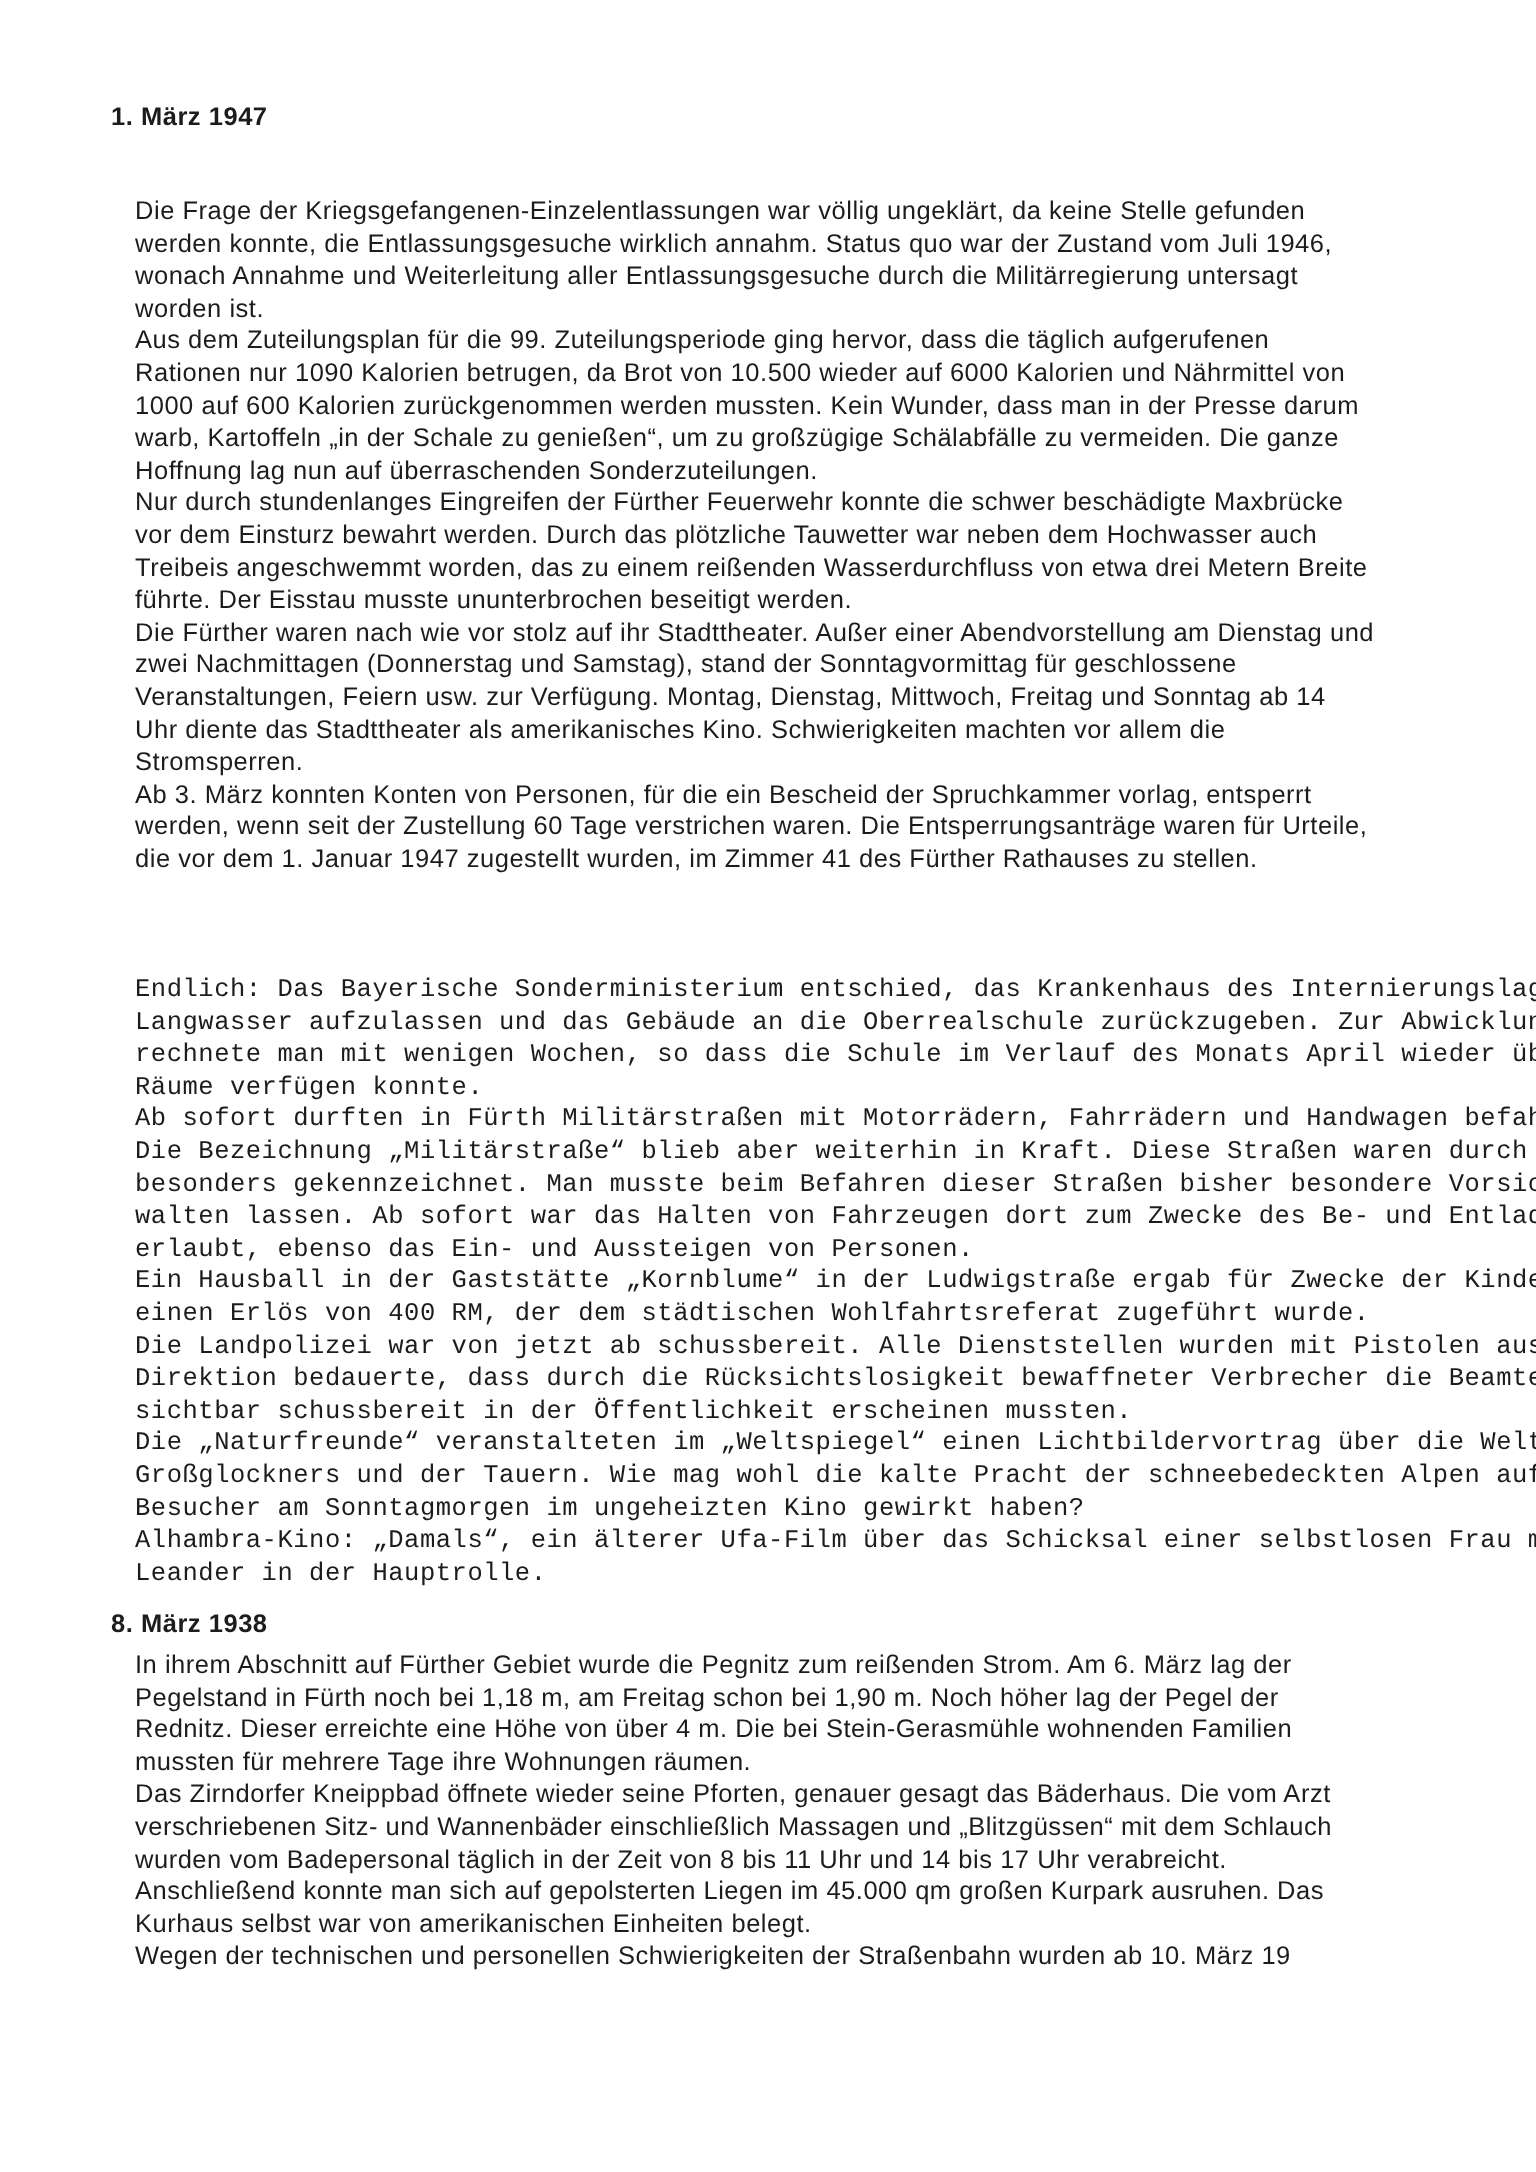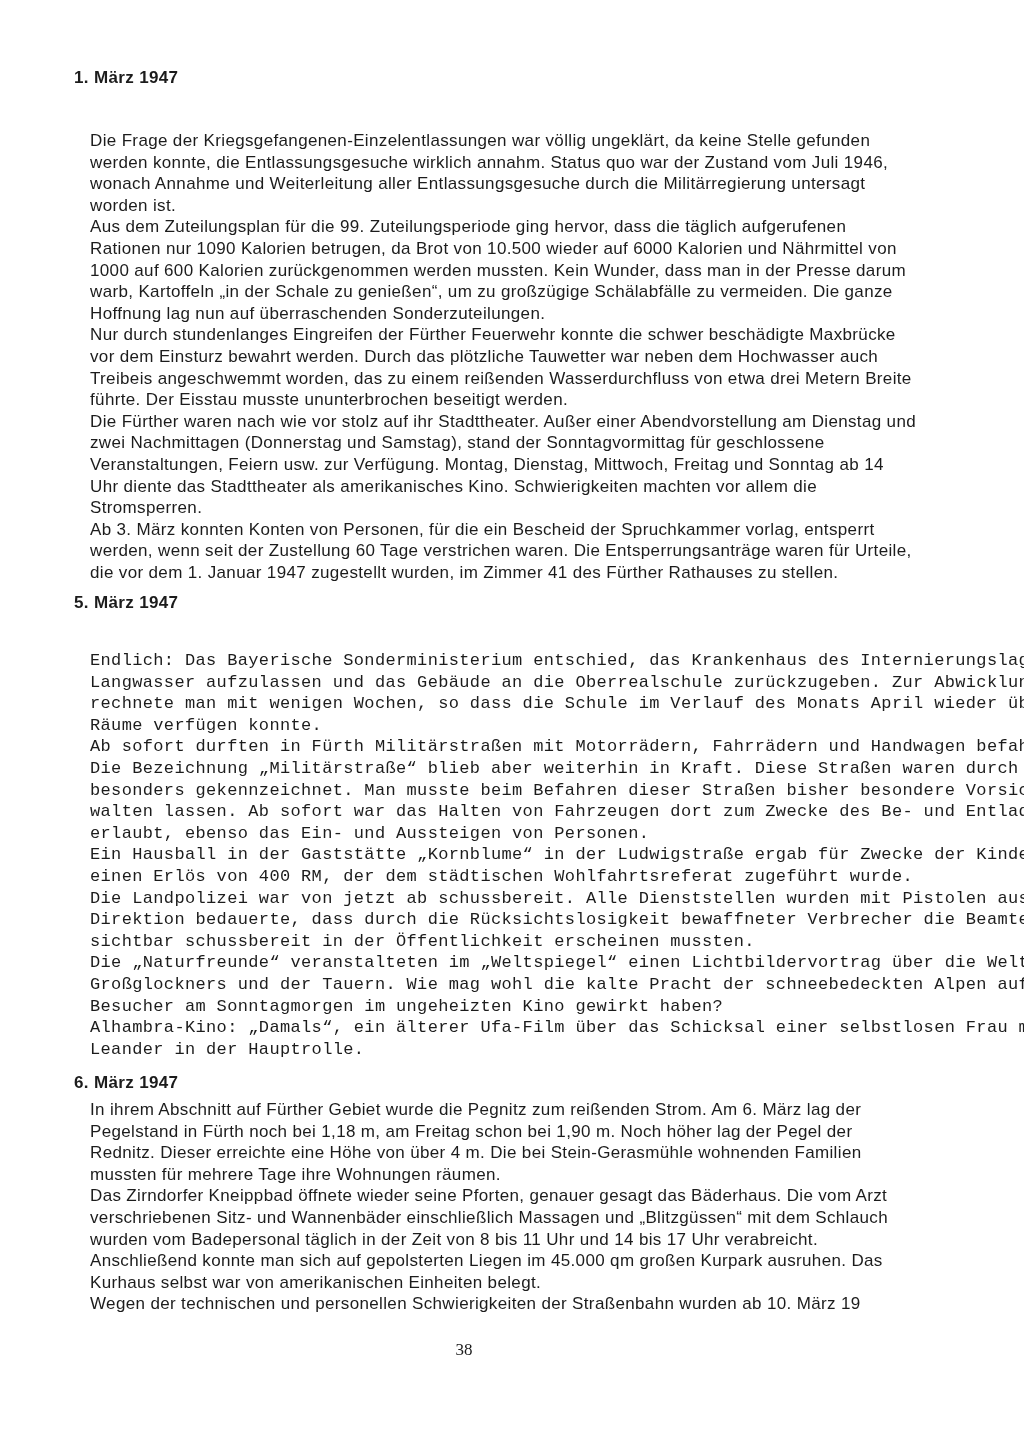--- a/index.html
+++ b/index.html
@@ -77,48 +77,46 @@
 führte. Der Eisstau musste ununterbrochen beseitigt werden.
 Die Fürther waren nach wie vor stolz auf ihr Stadttheater. Außer einer Abendvorstellung am Dienstag und
 zwei Nachmittagen (Donnerstag und Samstag), stand der Sonntagvormittag für geschlossene
 Veranstaltungen, Feiern usw. zur Verfügung. Montag, Dienstag, Mittwoch, Freitag und Sonntag ab 14
 Uhr diente das Stadttheater als amerikanisches Kino. Schwierigkeiten machten vor allem die
 Stromsperren.
 Ab 3. März konnten Konten von Personen, für die ein Bescheid der Spruchkammer vorlag, entsperrt
 werden, wenn seit der Zustellung 60 Tage verstrichen waren. Die Entsperrungsanträge waren für Urteile,
 die vor dem 1. Januar 1947 zugestellt wurden, im Zimmer 41 des Fürther Rathauses zu stellen.</div>
 
-  <h2 class="section-heading" style="top: 592px;">5. März 1947</h2>
   <div class="section-body" style="top: 634px; font-family: Liberation Mono, monospace;">Endlich: Das Bayerische Sonderministerium entschied, das Krankenhaus des Internierungslagers
 Langwasser aufzulassen und das Gebäude an die Oberrealschule zurückzugeben. Zur Abwicklung
 rechnete man mit wenigen Wochen, so dass die Schule im Verlauf des Monats April wieder über ihre 90
 Räume verfügen konnte.
 Ab sofort durften in Fürth Militärstraßen mit Motorrädern, Fahrrädern und Handwagen befahren werden.
 Die Bezeichnung „Militärstraße“ blieb aber weiterhin in Kraft. Diese Straßen waren durch Schilder
 besonders gekennzeichnet. Man musste beim Befahren dieser Straßen bisher besondere Vorsicht
 walten lassen. Ab sofort war das Halten von Fahrzeugen dort zum Zwecke des Be- und Entladens
 erlaubt, ebenso das Ein- und Aussteigen von Personen.
 Ein Hausball in der Gaststätte „Kornblume“ in der Ludwigstraße ergab für Zwecke der Kinderspeisung
 einen Erlös von 400 RM, der dem städtischen Wohlfahrtsreferat zugeführt wurde.
 Die Landpolizei war von jetzt ab schussbereit. Alle Dienststellen wurden mit Pistolen ausgestattet. Die
 Direktion bedauerte, dass durch die Rücksichtslosigkeit bewaffneter Verbrecher die Beamten ab sofort
 sichtbar schussbereit in der Öffentlichkeit erscheinen mussten.
 Die „Naturfreunde“ veranstalteten im „Weltspiegel“ einen Lichtbildervortrag über die Welt des
 Großglockners und der Tauern. Wie mag wohl die kalte Pracht der schneebedeckten Alpen auf die
 Besucher am Sonntagmorgen im ungeheizten Kino gewirkt haben?
 Alhambra-Kino: „Damals“, ein älterer Ufa-Film über das Schicksal einer selbstlosen Frau mit Zarah
 Leander in der Hauptrolle.</div>
 
-  <h2 class="section-heading" style="top: 1072px;">6. März 1947</h2>
+  <h2 class="section-heading" style="top: 1072px;">8. März 1938</h2>
   <div class="section-body" style="top: 1083px;">In ihrem Abschnitt auf Fürther Gebiet wurde die Pegnitz zum reißenden Strom. Am 6. März lag der
 Pegelstand in Fürth noch bei 1,18 m, am Freitag schon bei 1,90 m. Noch höher lag der Pegel der
 Rednitz. Dieser erreichte eine Höhe von über 4 m. Die bei Stein-Gerasmühle wohnenden Familien
 mussten für mehrere Tage ihre Wohnungen räumen.
 Das Zirndorfer Kneippbad öffnete wieder seine Pforten, genauer gesagt das Bäderhaus. Die vom Arzt
 verschriebenen Sitz- und Wannenbäder einschließlich Massagen und „Blitzgüssen“ mit dem Schlauch
 wurden vom Badepersonal täglich in der Zeit von 8 bis 11 Uhr und 14 bis 17 Uhr verabreicht.
 Anschließend konnte man sich auf gepolsterten Liegen im 45.000 qm großen Kurpark ausruhen. Das
 Kurhaus selbst war von amerikanischen Einheiten belegt.
 Wegen der technischen und personellen Schwierigkeiten der Straßenbahn wurden ab 10. März 19</div>
 
-  <div class="page-number">38</div>
 
 </div>
 
 </body></html>

